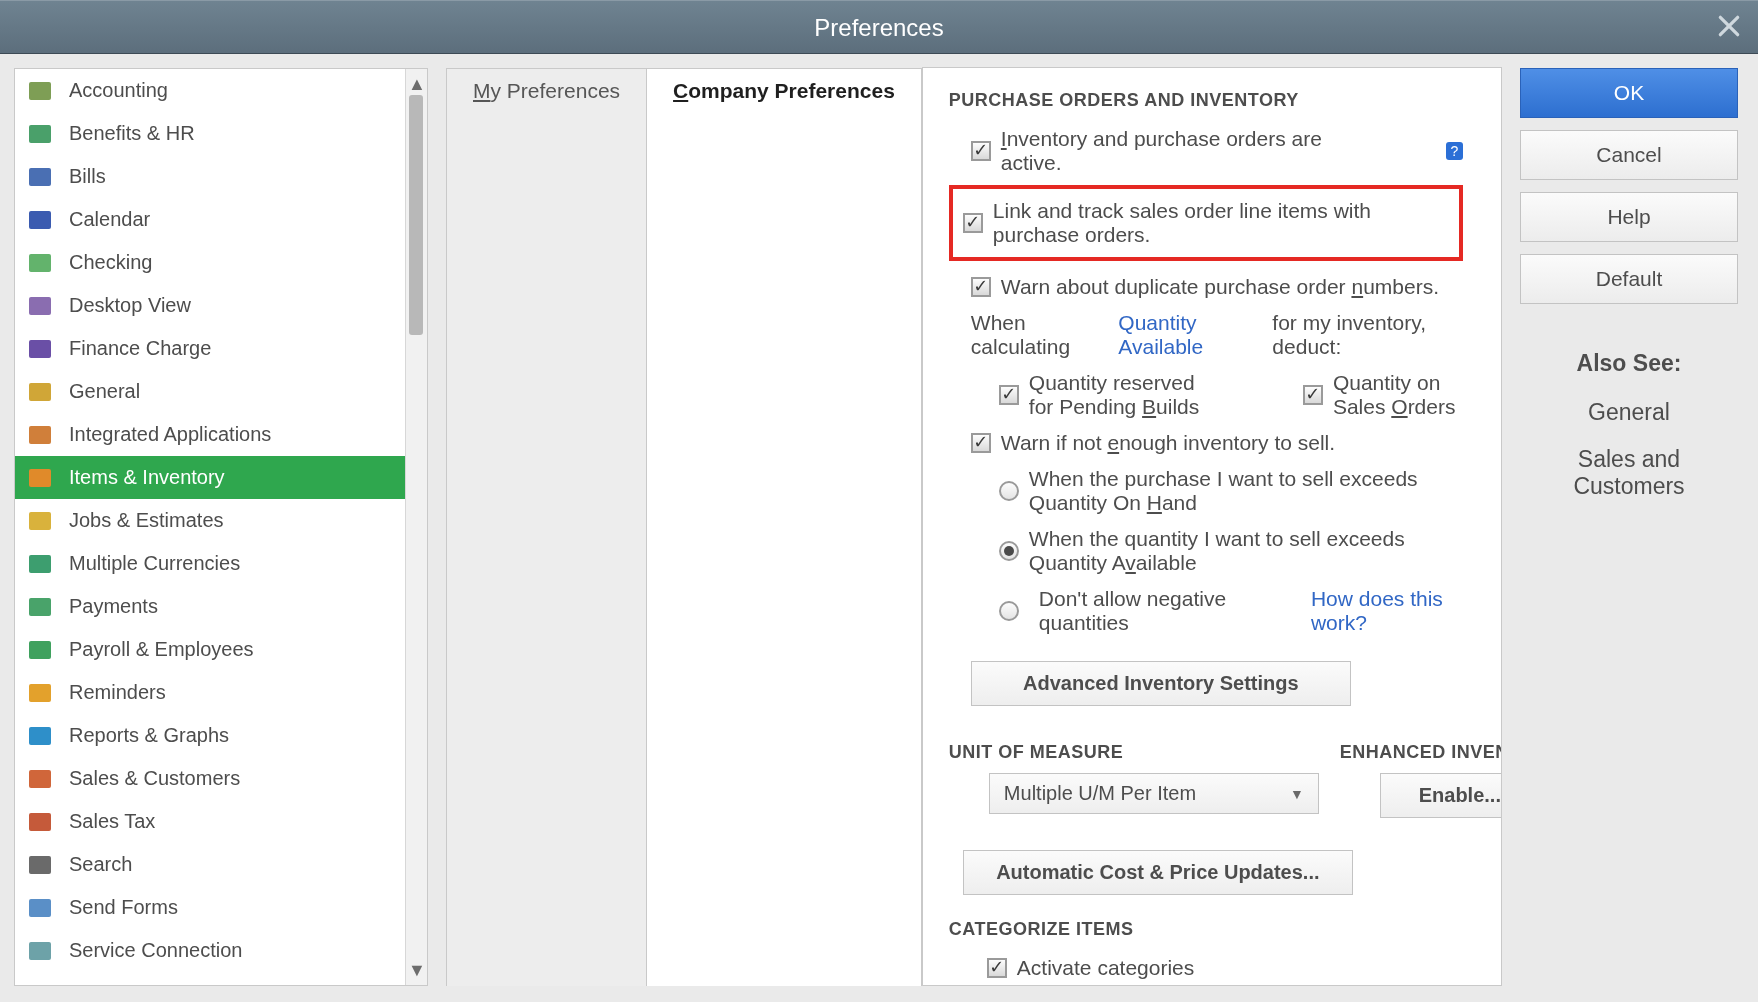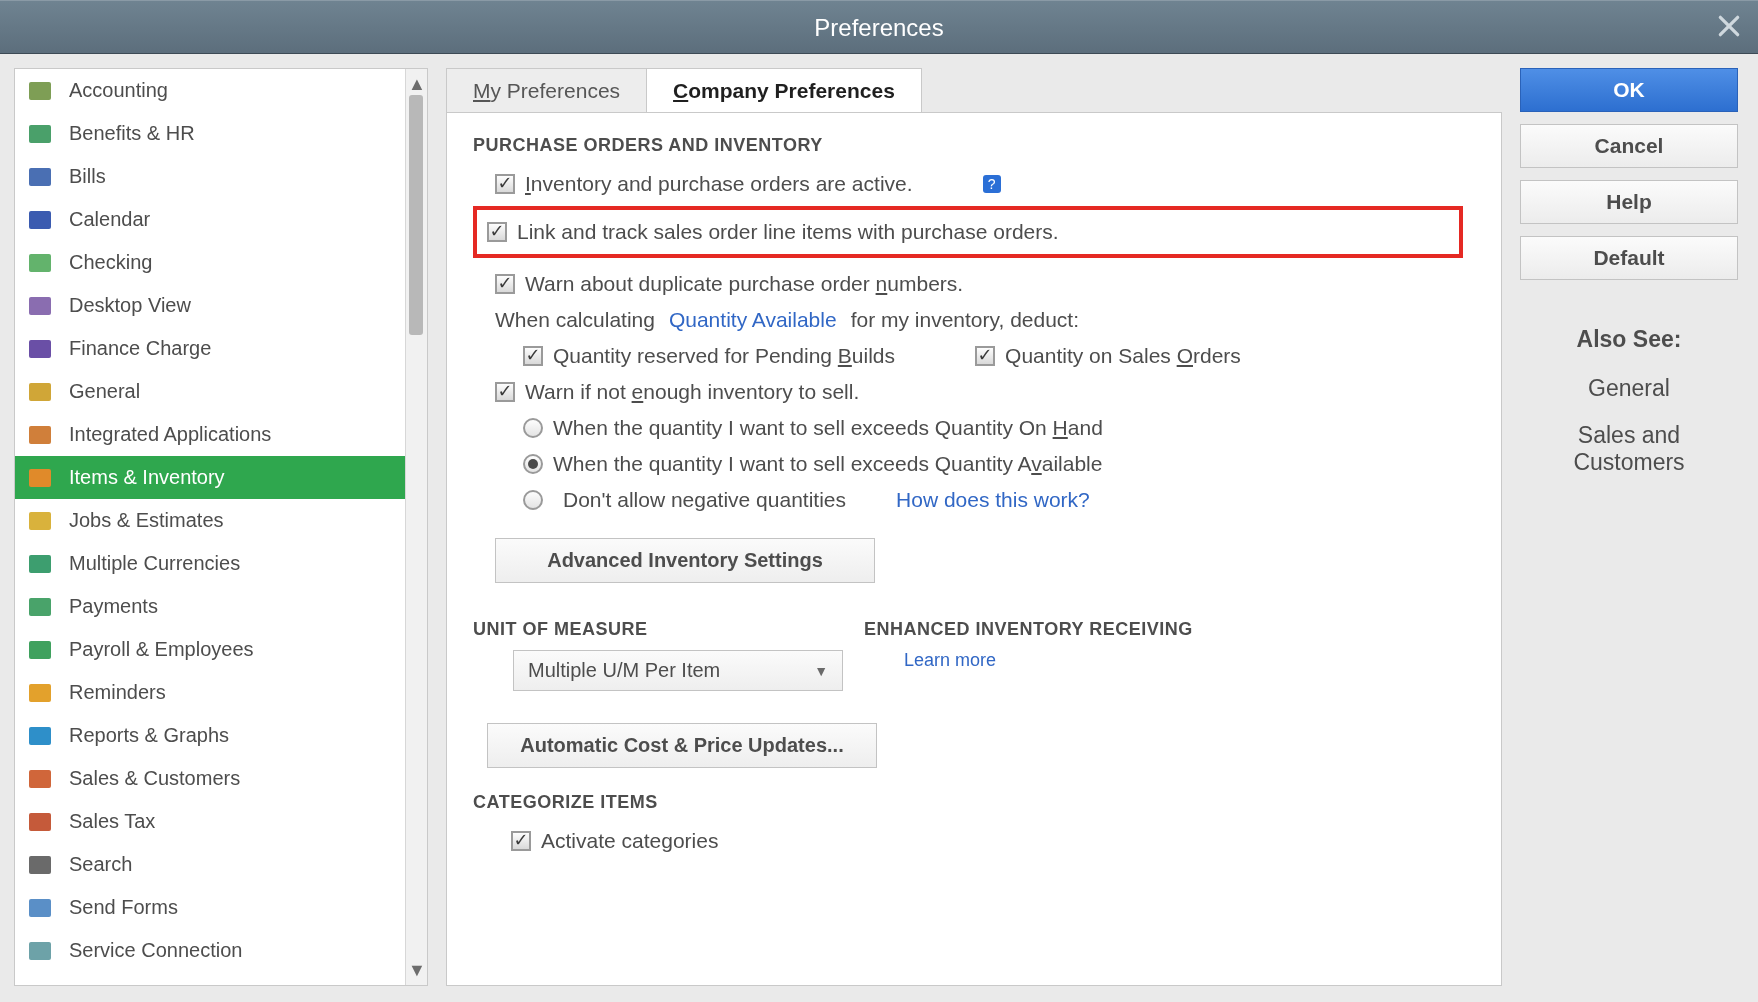--- a/index.html
+++ b/index.html
@@ -17,21 +17,21 @@
   .sidebar { flex:1; overflow:hidden; }
   .sb-item { display:flex; align-items:center; gap:18px; padding:10px 14px; cursor:pointer; font-size:20px; color:#4d4d4d; }
   .sb-item .sb-icon { width:22px; height:18px; display:inline-block; }
   .sb-item.selected { background:#2fa74e; color:#fff; }
   .scrolltrack { width:22px; background:#f1f1f1; border-left:1px solid #d7d7d7; position:relative; }
   .scrolltrack .arrow { position:absolute; left:0; width:22px; height:22px; display:flex; align-items:center; justify-content:center; color:#6d6d6d; cursor:pointer;}
   .scrolltrack .arrow.up { top:4px; }
   .scrolltrack .arrow.down { bottom:4px; }
   .scrolltrack .thumb { position:absolute; left:3px; width:14px; top:26px; height:240px; background:#b8b8b8; border-radius:3px; cursor:pointer;}
   
-  .main { flex:1; display:flex; flex-direction:column; min-width:0;}
+  .main { flex:1; display:flex; flex-direction:row; min-width:0;}
   .tabs { display:flex; }
   .tab { padding:10px 26px; font-size:21px; color:#565656; background:#ededed; border:1px solid #c9c9c9; border-bottom:none; cursor:pointer; }
   .tab u { text-decoration:underline; }
   .tab.active { background:#fff; font-weight:bold; color:#1f1f1f; }
   .tab + .tab { margin-left:-1px; }
   .panel { flex:1; background:#fff; border:1px solid #c9c9c9; margin-top:-1px; padding:14px 38px 22px 26px; overflow:auto;}
   .section-heading { font-size:18px; font-weight:bold; color:#4d4d4d; letter-spacing:0.5px; margin:8px 0 10px 0;}
   .row { display:flex; align-items:center; gap:10px; padding:6px 0 6px 22px; font-size:21px; color:#4d4d4d;}
   .row .cb, .row .rb { width:20px; height:20px; flex-shrink:0; display:inline-flex; align-items:center; justify-content:center; cursor:pointer;}
   .cb { border:2px solid #9a9a9a; background:linear-gradient(#fdfdfd,#d9d9d9); }
@@ -43,21 +43,21 @@
   .help-icon { width:18px;height:18px; background:#2b6fd6; color:#fff; font-size:14px; border-radius:3px; display:inline-flex; align-items:center; justify-content:center; margin-left:60px; cursor:pointer;}
   .link { color:#3167c5; cursor:pointer; }
   .two-col { display:flex; gap:80px; padding-left:50px;}
   .btn-flat { display:inline-block; background:linear-gradient(#fbfbfb,#eeeeee); border:1px solid #c3c3c3; padding:10px 26px; font-size:20px; color:#4d4d4d; font-weight:bold; cursor:pointer; min-width:160px; text-align:center;}
   .select { display:inline-flex; align-items:center; justify-content:space-between; background:linear-gradient(#fbfbfb,#eeeeee); border:1px solid #c3c3c3; padding:8px 14px; font-size:20px; color:#4d4d4d; cursor:pointer; width:330px;}
   .select .chev { font-size:14px; color:#6a6a6a;}
   .dual { display:flex; gap:21px; margin-top:22px;}
   .dual > div { flex:0 0 auto; }
   
   .rightcol { width:218px; display:flex; flex-direction:column; gap:12px; }
-  .rbtn { height:44px; background:linear-gradient(#fbfbfb,#ececec); border:1px solid #c3c3c3; font-size:21px; color:#4d4d4d; font-weight:bold; display:flex; align-items:center; justify-content:center; cursor:pointer;}
+  .rbtn { height:50px; background:linear-gradient(#fbfbfb,#ececec); border:1px solid #c3c3c3; font-size:21px; color:#4d4d4d; font-weight:normal; display:flex; align-items:center; justify-content:center; cursor:pointer;}
   .rbtn.primary { background:linear-gradient(#4f8fe6,#2d6fd0); color:#fff; border:1px solid #2a62b9;}
   .also { margin-top:34px; text-align:center; font-size:23px; color:#4d4d4d;}
   .also .als-h { font-weight:bold; margin-bottom:22px; display:block;}
   .also .als-link { display:block; margin-top:20px; cursor:pointer; }
   u.accel { text-decoration:underline; }
 </style>
 </head>
 <body>
 
 <div class="window">
@@ -212,21 +212,21 @@
           </div>
         </div>
 
         <div class="row">
           <span class="cb checked"></span>
           <span><span>Warn if not </span><u class="accel">e</u><span>nough inventory to sell.</span></span>
         </div>
 
         <div class="row indent">
           <span class="rb"></span>
-          <span><span>When the quantity I want to sell exceeds Quantity On </span><u class="accel">H</u><span>and</span></span>
+          <span><span>When the purchase I want to sell exceeds Quantity On </span><u class="accel">H</u><span>and</span></span>
         </div>
         <div class="row indent">
           <span class="rb checked"></span>
           <span><span>When the quantity I want to sell exceeds Quantity A</span><u class="accel">v</u><span>ailable</span></span>
         </div>
         <div class="row indent" style="gap:20px;">
           <span class="rb"></span>
           <span>Don't allow negative quantities</span>
           <span class="link" style="margin-left:30px">How does this work?</span>
         </div>
@@ -241,20 +241,21 @@
             <div style="padding-left:40px;">
               <span class="select">
                 <span>Multiple U/M Per Item</span>
                 <span class="chev">▼</span>
               </span>
             </div>
           </div>
           <div>
             <div class="section-heading">ENHANCED INVENTORY RECEIVING</div>
             <div style="display:flex; align-items:center; gap:24px; padding-left:40px;">
+              <span class="btn-flat">Enable...</span>
               <span class="link">Learn more</span>
             </div>
           </div>
         </div>
 
         <div class="row" style="padding-left:14px; margin-top:26px;">
           <span class="btn-flat" style="min-width:390px;">Automatic Cost &amp; Price Updates...</span>
         </div>
 
         <div class="section-heading" style="margin-top:18px;">CATEGORIZE ITEMS</div>

